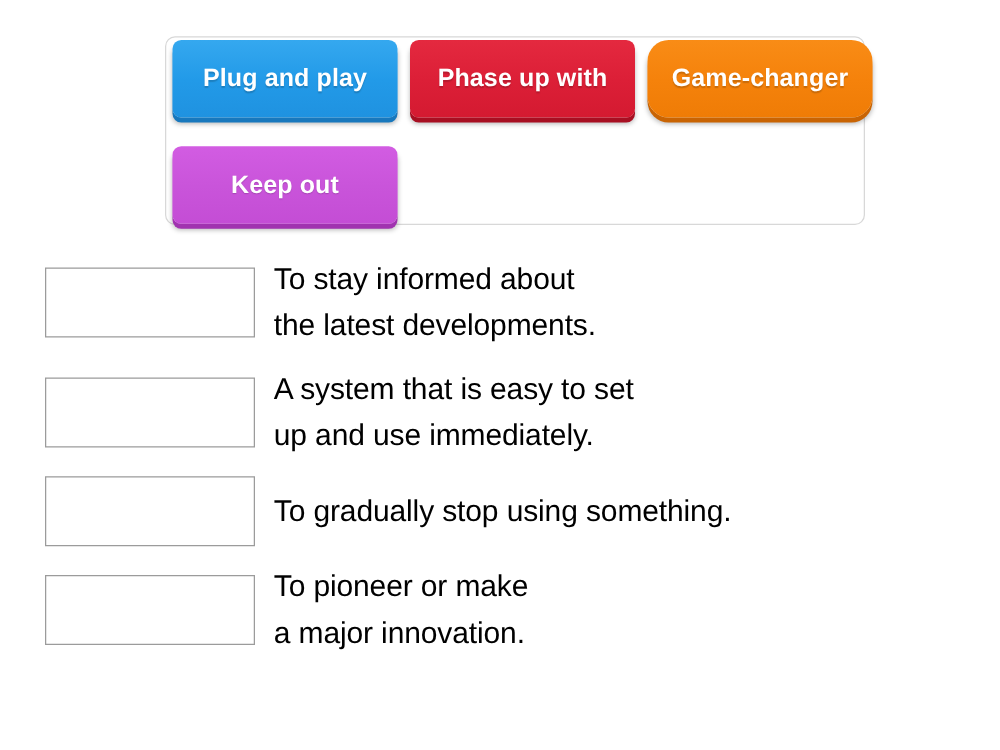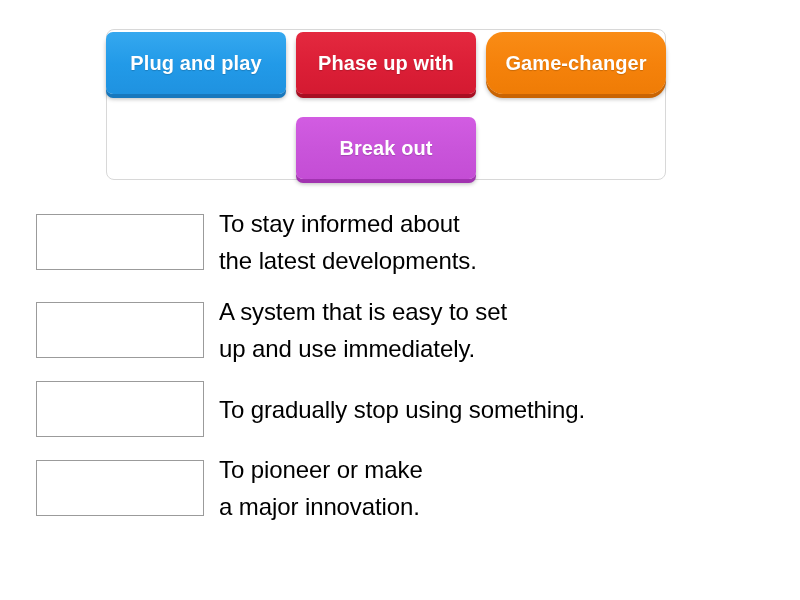--- a/index.html
+++ b/index.html
@@ -12,31 +12,31 @@
     height: 600px;
     background: #ffffff;
     font-family: "Liberation Sans", "DejaVu Sans", sans-serif;
     overflow: hidden;
     position: relative;
   }
 
   
   #tile-tray {
     position: absolute;
-    left: 106px;
+    left: 132px;
     top: 29px;
     width: 560px;
     height: 151px;
     box-sizing: border-box;
     border: 1px solid #d8d8d8;
     border-radius: 8px;
     background: #ffffff;
     display: flex;
     flex-direction: column;
-    align-items: center;
+    align-items: flex-start;
     justify-content: center;
     padding: 0;
     gap: 16px;
   }
   .tile-row {
     display: flex;
     flex-direction: row;
     justify-content: center;
     align-items: flex-start;
   }
@@ -122,21 +122,21 @@
 
 <div id="tile-tray">
 
   <div class="tile-row" id="tile-row-1">
     <div class="tile tile-blue">Plug and play</div>
     <div class="tile tile-red">Phase up with</div>
     <div class="tile tile-orange">Game-changer</div>
   </div>
 
   <div class="tile-row" id="tile-row-2">
-    <div class="tile tile-purple">Break out</div>
+    <div class="tile tile-purple">Keep out</div>
   </div>
 
 </div>
 
 <div id="answer-list">
 
   <div class="answer-row">
     <div class="drop-box"></div>
     <div class="answer-text">To stay informed about
 the latest developments.</div>

